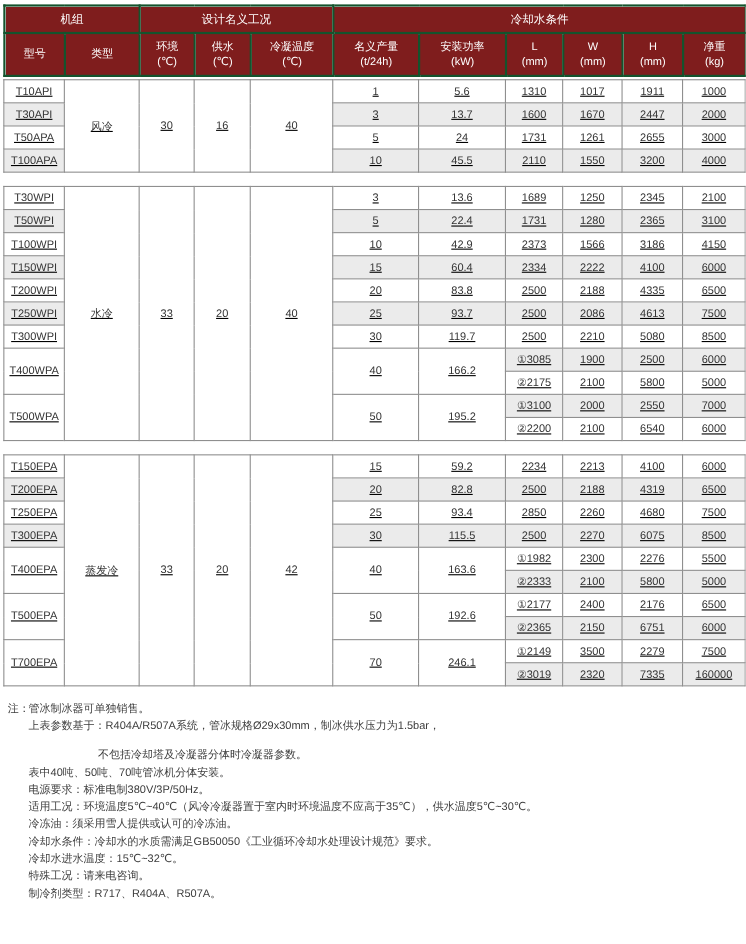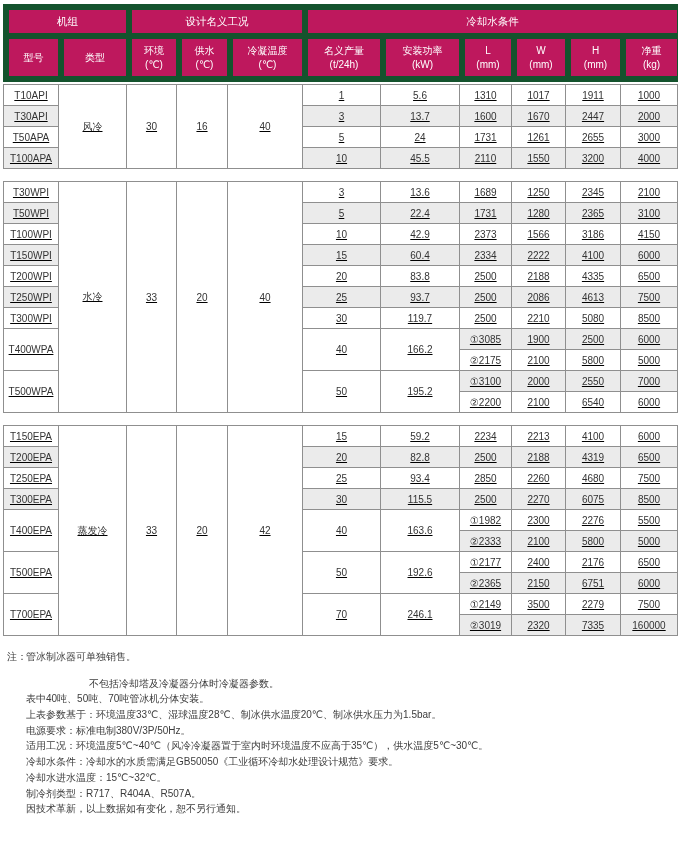--- a/index.html
+++ b/index.html
@@ -9,21 +9,21 @@
     font-family:"Liberation Sans","DejaVu Sans",sans-serif;
   }
   table{border-collapse:collapse;table-layout:fixed;width:672px;}
   th,td{
     padding:0;text-align:center;vertical-align:middle;
     font-size:10px;font-weight:normal;color:#333;
     overflow:hidden;white-space:nowrap;
   }
   
   .spec-header th{
-    background:#be185d;color:#ffffff;border:6px solid #14532d;
+    background:#7f1d1d;color:#ffffff;border:2px solid #14532d;
   }
   .spec-header .group-row th{height:23px;font-size:10.5px;}
   .spec-header .sub-row th{height:37px;}
   .spec-header .sub-row th div{line-height:1.4;}
   
   .spec-block{margin-top:12px;text-decoration:underline;}
   .spec-block.first{margin-top:2px;}
   .spec-block td{height:20px;border:1px solid #8f8f8f;background:#ffffff;}
   .spec-block td.g{background:#ebebeb;}
   
@@ -372,23 +372,24 @@
             <td class="g">②3019</td>
             <td class="g">2320</td>
             <td class="g">7335</td>
             <td class="g">160000</td>
           </tr>
         </tbody>
       </table>
     </div>
   <div class="notes" id="notes">
       <div class="note-line indent-1"><span class="note-prefix">注：</span><span>管冰制冰器可单独销售。</span></div>
+      <div class="note-line indent-1"><span>上表参数基于：R404A/R507A系统，管冰规格Ø29x30mm，制冰供水压力为1.5bar，</span></div>
       <div class="note-line indent-2"><span>不包括冷却塔及冷凝器分体时冷凝器参数。</span></div>
       <div class="note-line indent-1"><span>表中40吨、50吨、70吨管冰机分体安装。</span></div>
-      <div class="note-line indent-1"><span>上表参数基于：环境温度33℃、湿球温度28℃、制冰供水温度20℃、制冰供水压力为1.5bar。</span></div>
       <div class="note-line indent-1"><span>电源要求：标准电制380V/3P/50Hz。</span></div>
       <div class="note-line indent-1"><span>适用工况：环境温度5℃~40℃（风冷冷凝器置于室内时环境温度不应高于35℃），供水温度5℃~30℃。</span></div>
+      <div class="note-line indent-1"><span>冷冻油：须采用雪人提供或认可的冷冻油。</span></div>
       <div class="note-line indent-1"><span>冷却水条件：冷却水的水质需满足GB50050《工业循环冷却水处理设计规范》要求。</span></div>
       <div class="note-line indent-1"><span>冷却水进水温度：15℃~32℃。</span></div>
+      <div class="note-line indent-1"><span>特殊工况：请来电咨询。</span></div>
       <div class="note-line indent-1"><span>制冷剂类型：R717、R404A、R507A。</span></div>
-      <div class="note-line indent-1"><span>因技术革新，以上数据如有变化，恕不另行通知。</span></div>
     </div>
 </div>
 
 </body></html>

